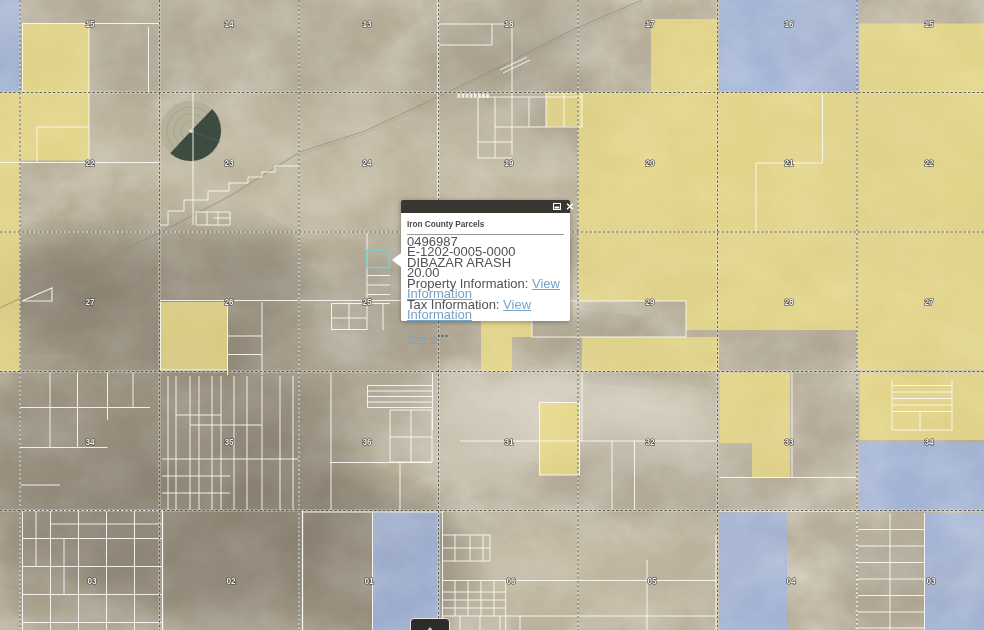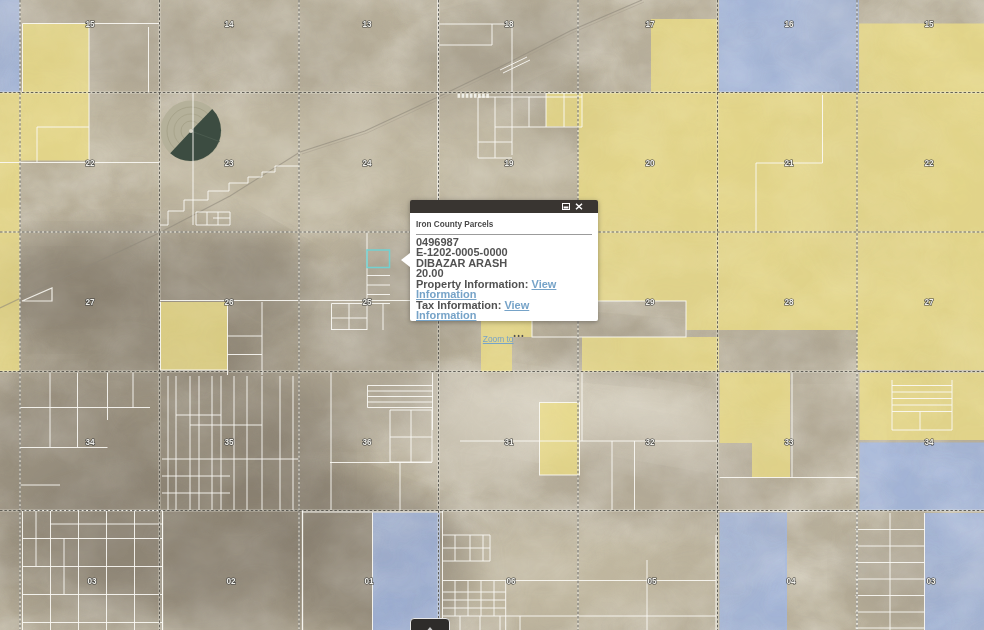--- a/index.html
+++ b/index.html
@@ -1,25 +1,25 @@
 <!DOCTYPE html>
 <html><head>
 <meta charset="utf-8">
 <style>
   html,body { margin:0; padding:0; }
   body { font-family:"Liberation Sans", sans-serif; }
   .map { position:relative; width:984px; height:630px; overflow:hidden; background:#3b82f6; }
-  .popup { position:absolute; left:410px; top:200px; width:188px; box-shadow:0 1px 5px rgba(0,0,0,0.35); border-radius:2px; }
+  .popup { position:absolute; left:401px; top:200px; width:169px; box-shadow:0 1px 5px rgba(0,0,0,0.35); border-radius:2px; }
   .ptitle { height:12.5px; background:#393531; border-radius:2px 2px 0 0; position:relative; }
   .pbody  { background:#ffffff; border-radius:0 0 2px 2px; padding:6px 6px 4px 6px; position:relative; height:98.5px; box-sizing:content-box; }
-  .ptxt { font-size:11px; color:#525252; line-height:10.5px; margin-top:2px;font-weight:bold; }
+  .ptxt { font-size:13px; color:#525252; line-height:10.5px; margin-top:2px; }
   .phead { font-size:8.2px; font-weight:bold; color:#4a4a4a; margin:1px 0 4px 0; line-height:10px; }
   .psep { border-bottom:1px solid #9b9b9b; margin:0; }
   .lnk { color:#76a3c8; text-decoration:underline;margin-top:6px; }
-  .pfoot { margin-top:7px; font-size:8.4px; display:flex; justify-content:center; align-items:center; }
+  .pfoot { margin-top:7px; font-size:8.4px; display:flex; justify-content:flex-start; align-items:center; }
   .dots { color:#4f4f4f; font-size:6.5px; letter-spacing:1.6px; font-weight:bold; }
   .pointer { position:absolute; left:-9px; top:52.5px; width:0; height:0;
              border-top:7px solid transparent; border-bottom:7px solid transparent; border-right:9px solid #ffffff; }
   .wbtn { position:absolute; left:410px; top:618px; width:38px; height:14px; background:#2e2c2a;
           border:1.5px solid #e6e6e6; border-radius:4px; text-align:center; }
   .micon { position:absolute; top:2.5px; width:8px; height:7px; }
 </style>
 </head>
 <body>
 

